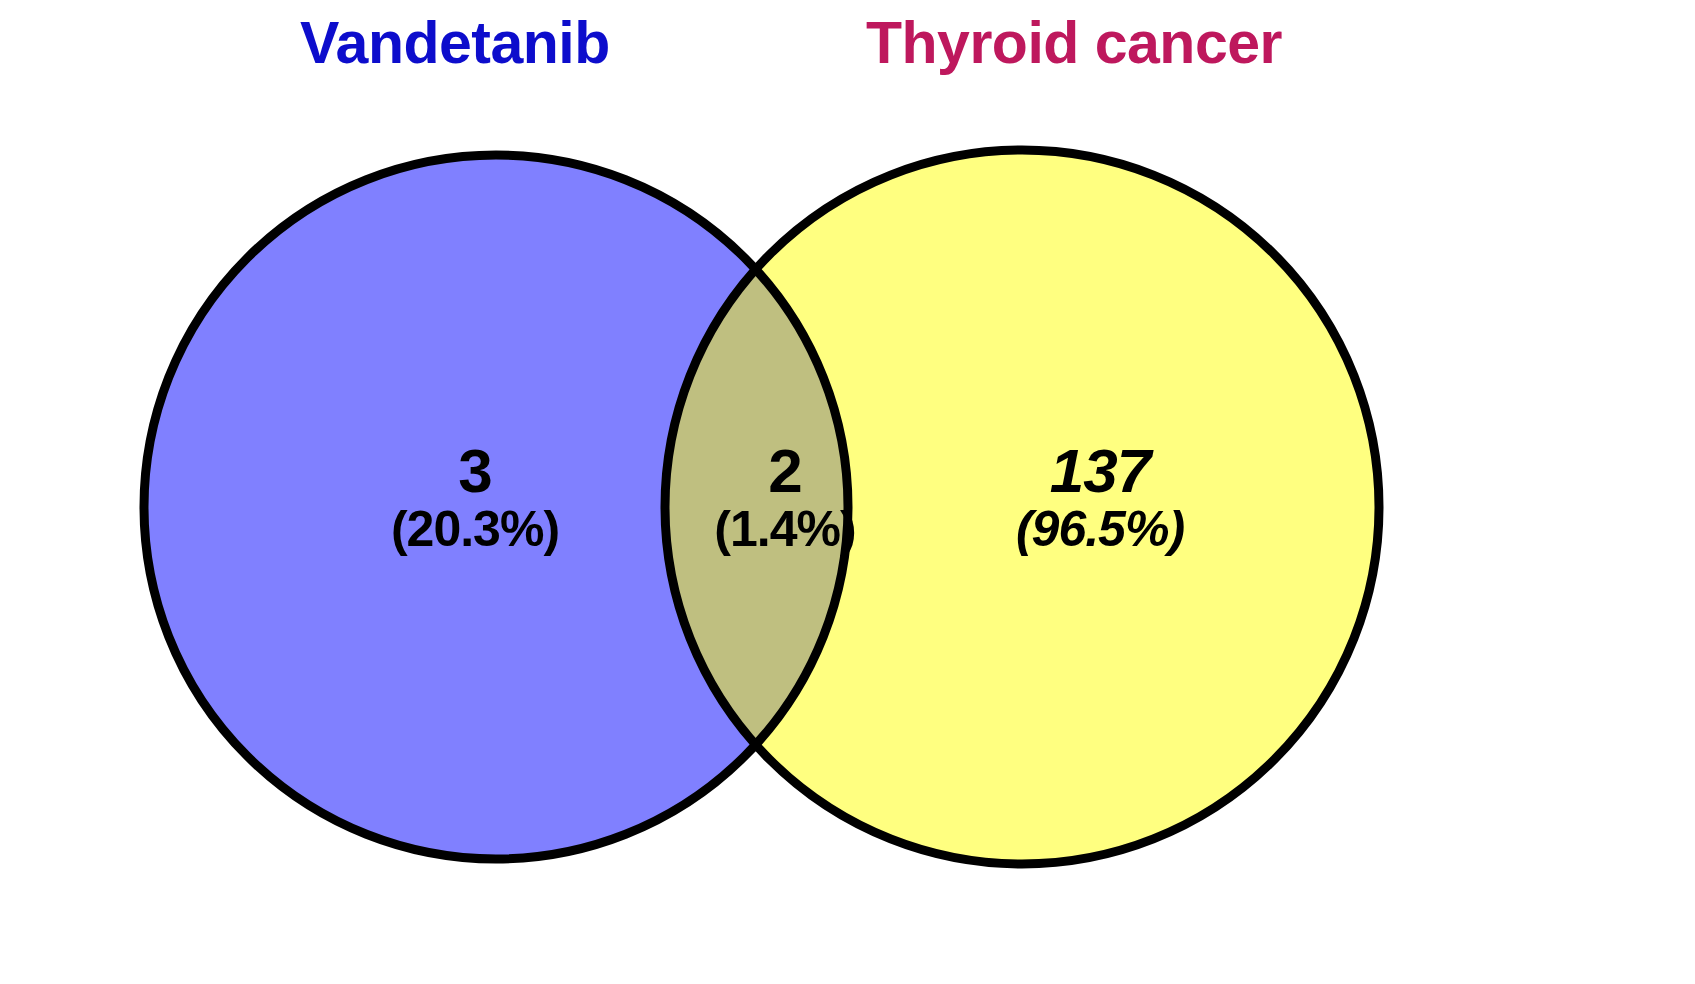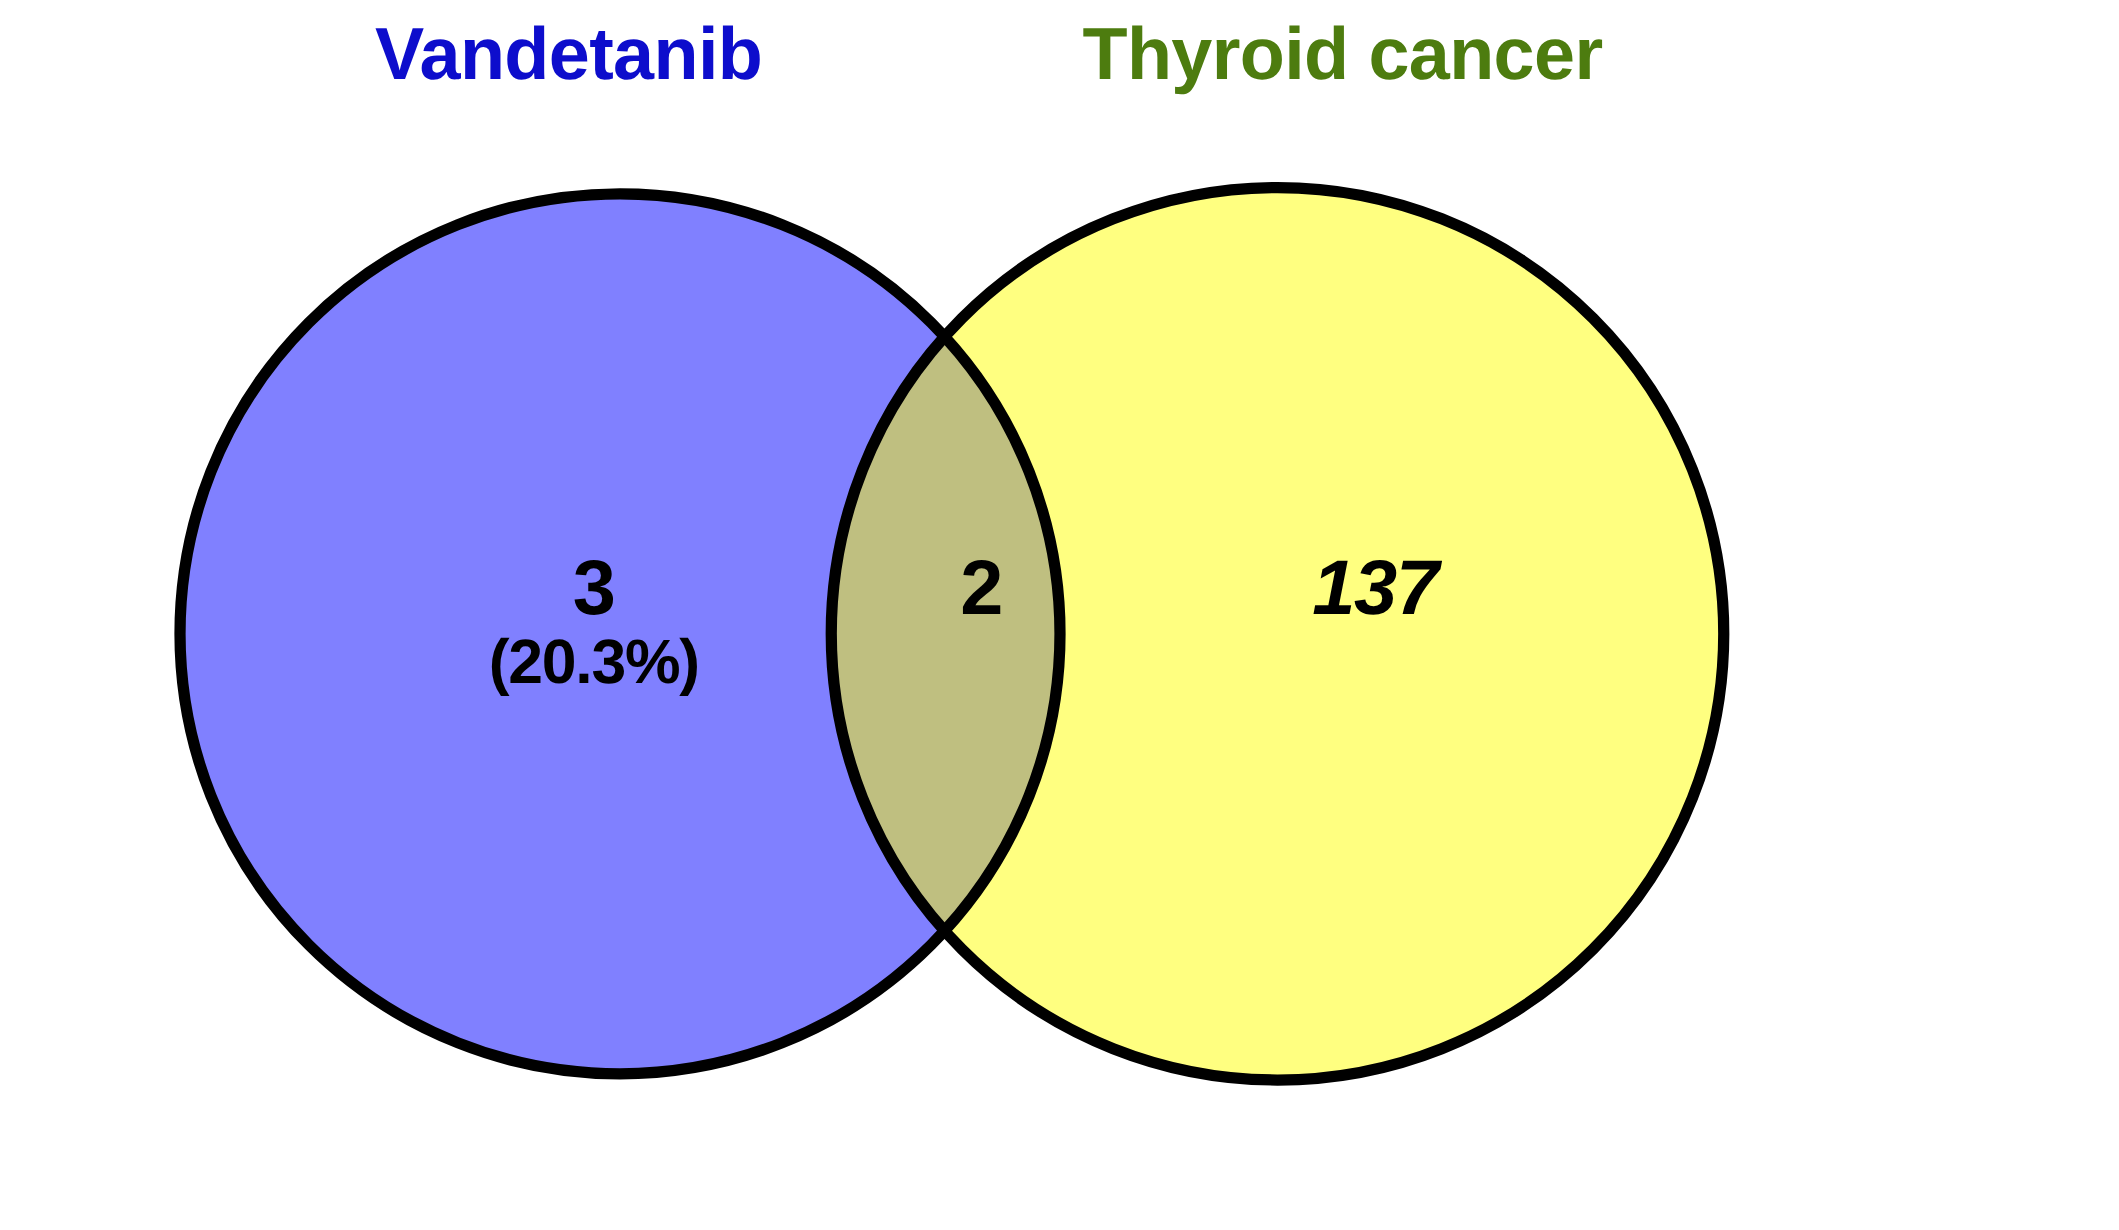--- a/index.html
+++ b/index.html
@@ -79,21 +79,21 @@
   #label-center { left: 655px;  top: 440px; width: 260px; }
   #label-right  { left: 930px;  top: 440px; width: 340px; font-style: italic; }
 </style>
 </head>
 <body>
 
 <div id="venn-figure" style="background: rgb(255, 255, 255);">
 
   <div class="set-title" id="title-left" style="color: rgb(13, 13, 204);">Vandetanib</div>
 
-  <div class="set-title" id="title-right" style="color: #4d7c0f;">Thyroid cancer</div>
+  <div class="set-title" id="title-right" style="color: #be185d;">Thyroid cancer</div>
 
   <svg id="venn-canvas" viewBox="0 0 1695 984" xmlns="http://www.w3.org/2000/svg">
 
     <defs>
 
       <clipPath id="clip-left-circle">
         <circle cx="496" cy="507" r="352"></circle>
       </clipPath>
     </defs>
 
@@ -109,19 +109,21 @@
     <circle id="outline-right" cx="1022" cy="507" r="357" fill="none" stroke="#000000" stroke-width="9"></circle>
   </svg>
 
   <div class="region-label" id="label-left" style="color: rgb(0, 0, 0);">
     <span class="region-count">3</span>
     <span class="region-pct">(20.3%)</span>
   </div>
 
   <div class="region-label" id="label-center" style="color: rgb(0, 0, 0);">
     <span class="region-count">2</span>
+    <span class="region-pct">(1.4%)</span>
   </div>
 
   <div class="region-label" id="label-right" style="color: rgb(0, 0, 0);">
     <span class="region-count">137</span>
+    <span class="region-pct">(96.5%)</span>
   </div>
 
 </div>
 
 </body></html>

